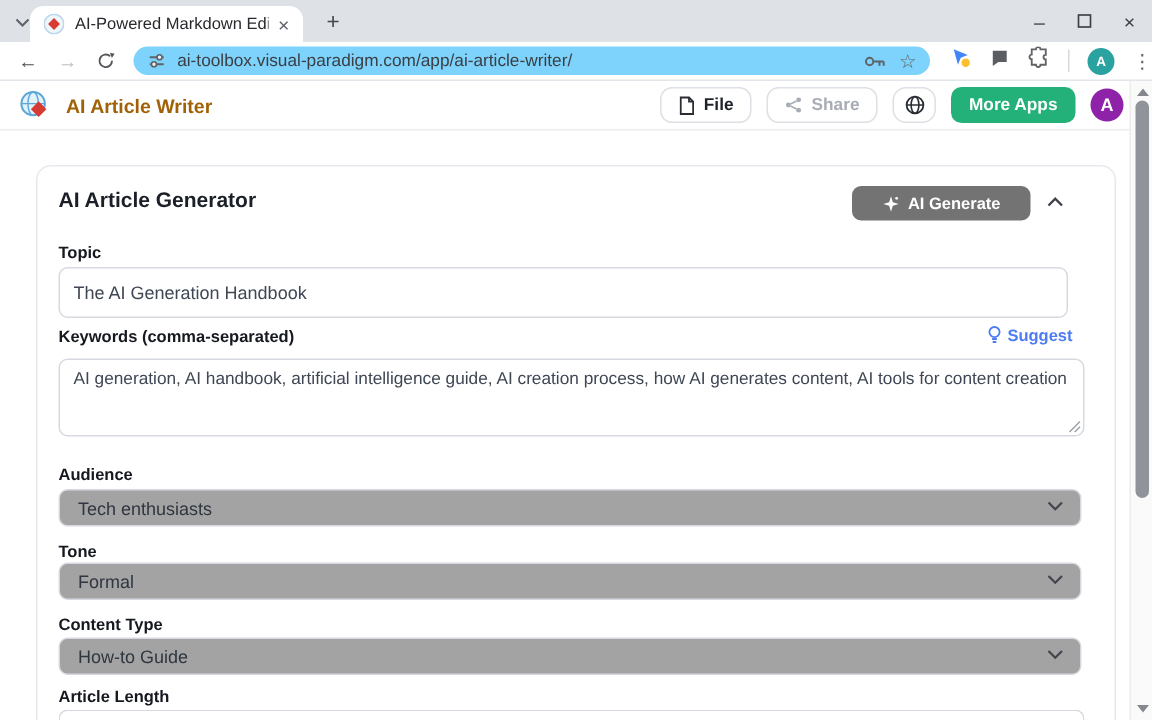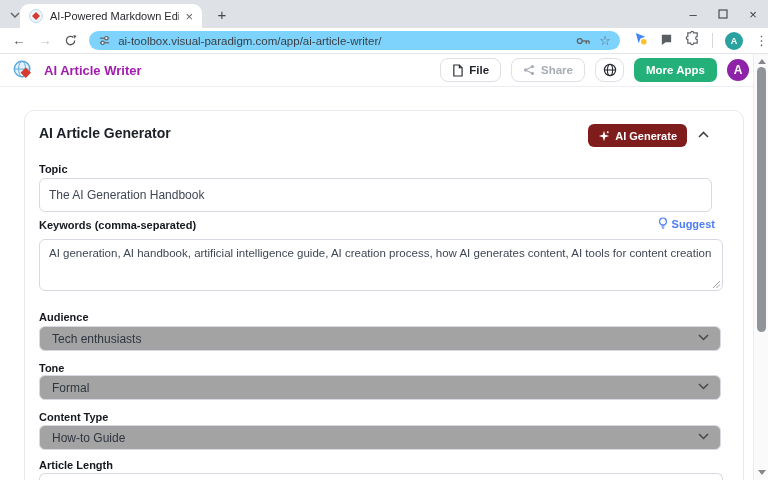--- a/index.html
+++ b/index.html
@@ -28,33 +28,33 @@
   .abar-ic { flex:none; display:flex; align-items:center; margin-left:8px; }
   .star { font-size:13px; color:#5f6368; line-height:1; }
   .extrow { display:flex; align-items:center; margin-left:13px; gap:12px; }
   .sep { width:1px; height:15px; background:#d5d8dc; }
   .avatar-browser { width:18px; height:18px; border-radius:50%; background:#2aa2a0; color:#fff; font-size:9px; font-weight:bold; display:flex; align-items:center; justify-content:center; }
   .kebab { font-size:13px; color:#5f6368; }
 
   
   .appheader { position:absolute; top:54px; left:0; width:768px; height:33px; background:#fff; border-bottom:1px solid #eceef1; display:flex; align-items:center; padding:0 19px 0 12px; }
   .logo { width:22px; height:22px; flex:none; }
-  .app-title { margin-left:10px; font-size:13px; font-weight:bold; color:#a21caf; }
+  .app-title { margin-left:10px; font-size:13px; font-weight:bold; color:#a16207; }
   .spacer { flex:1; }
   .hbtn { height:24px; border:1px solid #dde0e4; border-radius:8px; background:#fff; display:flex; align-items:center; padding:0 11px; gap:6px; font-size:11.5px; font-weight:bold; color:#1f2329; margin-left:10px; }
   .hbtn.share { color:#a8adb5; }
   .hbtn.globe { width:29px; padding:0; justify-content:center; border-radius:9px; }
   .moreapps { height:24px; border:none; border-radius:7px; background:#23b179; color:#fff; font-size:11.5px; font-weight:bold; padding:5px 12px; margin-left:10px; display:flex; align-items:center; }
   .avatar-app { width:22px; height:22px; border-radius:50%; background:#8e22a8; color:#fff; font-size:12px; font-weight:bold; display:flex; align-items:center; justify-content:center; margin-left:10px; flex:none; }
 
   
   .page { position:absolute; top:88px; left:0; width:753px; height:392px; background:#fff; overflow:hidden; }
   .card { position:absolute; left:24px; top:22px; width:720px; height:430px; border:1px solid #e7e9ee; border-radius:10px; background:#fff; }
   .card-title { position:absolute; left:14px; top:14px; font-size:14px; font-weight:bold; color:#1b1f27; }
-  .gen-btn { position:absolute; right:56px; top:13px; height:23px; border-radius:6px; background:#7f1d1d; color:#fff; font-size:11px; font-weight:bold; display:flex; align-items:center; padding:0 10px; gap:5px; border:none; }
+  .gen-btn { position:absolute; right:56px; top:13px; height:23px; border-radius:6px; background:#737373; color:#fff; font-size:11px; font-weight:bold; display:flex; align-items:center; padding:0 20px; gap:5px; border:none; }
   .collapse { position:absolute; right:34px; top:17px; width:12px; height:12px; display:flex; align-items:center; justify-content:center; }
 
   .flabel { position:absolute; left:14px; font-size:11px; font-weight:bold; color:#15181f; }
   .text-input { position:absolute; left:14px; height:26px; border:1px solid #d6dae0; border-radius:6px; background:#fff; font-family:"Liberation Sans",sans-serif; font-size:12px; color:#3f4754; padding:16px 9px; outline:none; }
   .ta { position:absolute; left:14px; border:1px solid #d6dae0; border-radius:6px; background:#fff; font-family:"Liberation Sans",sans-serif; font-size:11.5px; line-height:1.35; color:#3f4754; padding:6px 9px; resize:none; outline:none; }
   .resize-grip { position:absolute; width:9px; height:9px; }
   .selectbox { position:absolute; left:14px; height:25px; border:1px solid #d6dae0; border-radius:6px; background:#a3a3a3; display:flex; align-items:center; padding:0 12px; font-size:12px; color:#2f3640; }
   .selectbox .chev { position:absolute; right:11px; top:7px; }
   .partial-input { position:absolute; left:14px; height:22px; border:1px solid #d6dae0; border-bottom:none; border-radius:6px 6px 0 0; background:#fff; }
   .suggest { position:absolute; right:28px; top:106px; display:flex; align-items:center; gap:4px; font-size:11px; font-weight:bold; color:#4d7cf2; }

